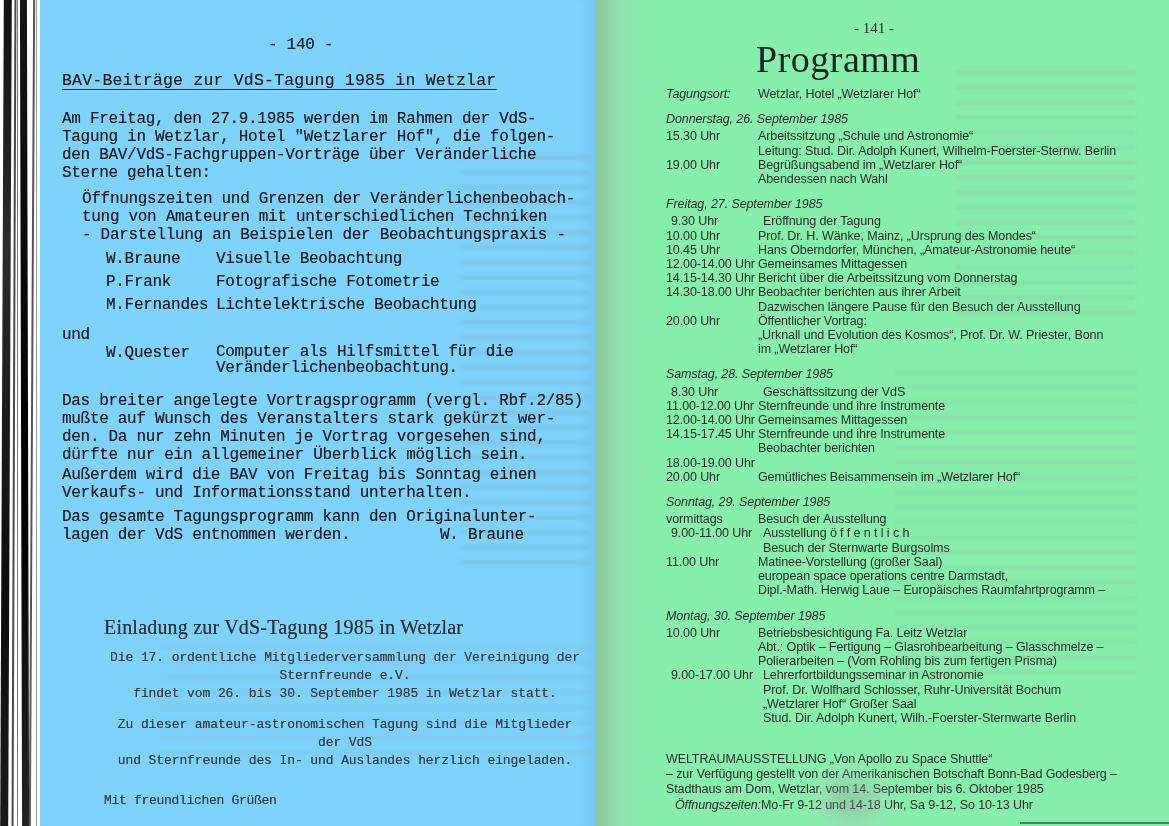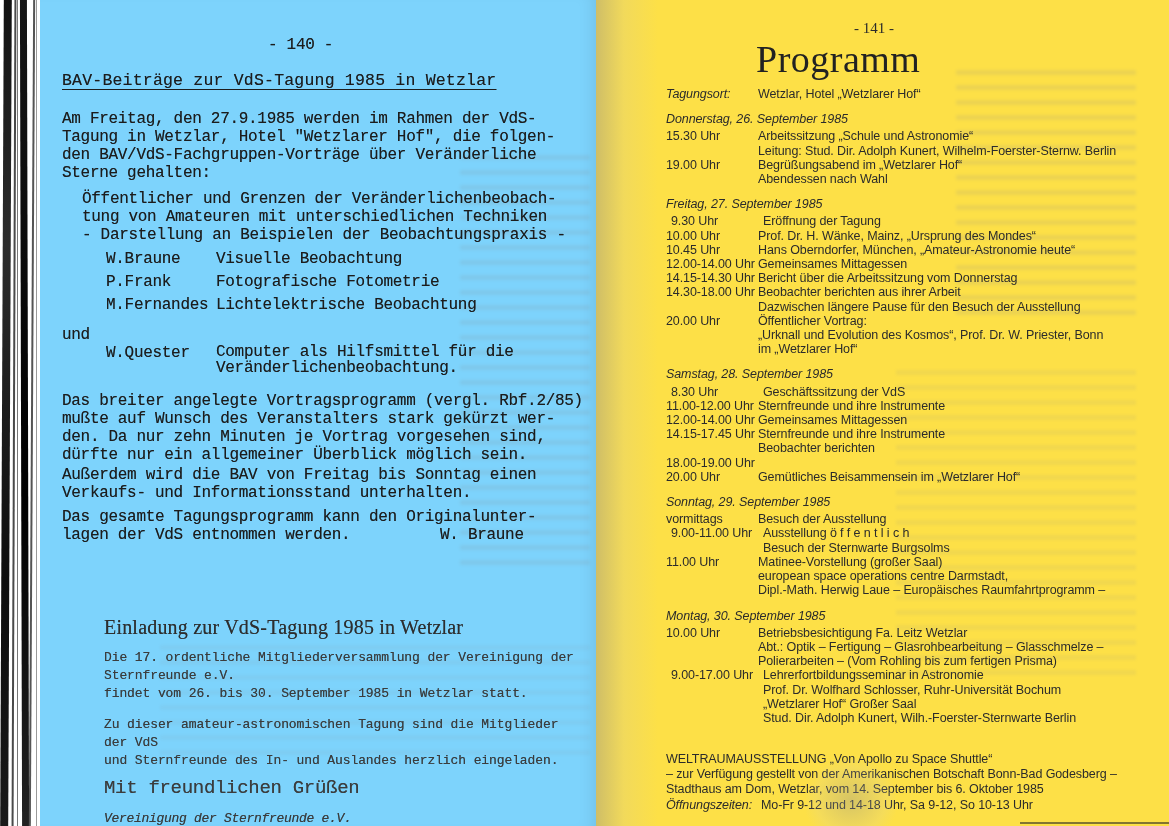--- a/index.html
+++ b/index.html
@@ -12,21 +12,21 @@
   .binding{position:absolute;left:0;top:0;width:46px;height:826px;background:#fff;}
   .stripe{position:absolute;top:-4px;height:834px;}
   .s1{left:2px;width:8px;background:linear-gradient(180deg,#111 0%,#2c2c2c 30%,#0d0d0d 70%,#1a1a1a 100%);transform:rotate(.25deg);}
   .s2{left:13px;width:2px;background:#4a4a4a;transform:rotate(.2deg);}
   .s3{left:17px;width:1px;background:#777;}
   .s4{left:21px;width:7px;background:linear-gradient(180deg,#161616,#000 60%,#222);transform:rotate(-.15deg);}
   .s5{left:31px;width:2px;background:#555;transform:rotate(.3deg);}
   .s6{left:36px;width:1px;background:#9a9a9a;}
   .page{position:absolute;top:0;height:826px;background:#7dd3fc;}
   .page-left{left:40px;width:556px;box-shadow:inset -14px 0 18px -14px rgba(0,0,0,.12);}
-  .page-right{left:596px;width:573px;background:#fde047;}
+  .page-right{left:596px;width:573px;background:#86efac;}
   .gutter{position:absolute;left:596px;top:0;width:62px;height:826px;
     background:linear-gradient(90deg,rgba(150,148,142,.45),rgba(190,188,182,.18) 45%,rgba(255,255,255,0));}
   .smudge{position:absolute;left:806px;top:758px;width:90px;height:70px;
     background:radial-gradient(ellipse at 50% 60%,rgba(150,150,148,.38),rgba(200,200,198,.15) 55%,transparent 75%);}
   .edge-br{position:absolute;left:1020px;top:822px;width:149px;height:2px;background:rgba(30,30,30,.55);}
   .bleed{position:absolute;filter:blur(1.6px);opacity:.14;
     background:repeating-linear-gradient(0deg,transparent 0 5px,#8a8a8a 5px 10px,transparent 10px 15px);}
   
   .tw{font-family:"Liberation Mono","DejaVu Sans Mono",monospace;color:#1c1c1c;
       font-size:16px;line-height:18px;letter-spacing:-0.3px;text-shadow:0 0 .5px rgba(20,20,20,.55);}
@@ -39,38 +39,38 @@
   .sp-row{display:flex;margin-bottom:5px;}
   .sp-name{width:110px;flex:none;}
   .und{margin-top:12px;}
   .quester{margin-left:44px;}
   .quester .sp-top div{line-height:16px;}
   .p2{margin-top:16px;} .p3{margin-top:2px;} .p4{margin-top:6px;position:relative;}
   .sig{position:absolute;left:378px;top:18px;}
   
   .invite{margin-top:74px;margin-left:42px;color:#3c3c3c;}
   .inv-title{font-family:"Liberation Serif",serif;font-size:20px;color:#2e2e2e;letter-spacing:.2px;}
-  .inv-p{margin-top:13px;font-size:13px;line-height:18px;letter-spacing:-0.1px;}
-  .inv-close{margin-top:9px;font-size:19px;}
+  .inv-p{margin-top:13px;font-size:13px;line-height:18px;letter-spacing:-0.1px;text-align:center;}
+  .inv-close{margin-top:22px;font-size:13px;}
   .inv-orgs{margin-top:13px;font-size:13px;line-height:17px;font-style:italic;}
   
   .pr-content{position:absolute;left:70px;top:0;width:480px;color:#2b2b2b;
       font-size:12.5px;line-height:14.2px;letter-spacing:-0.1px;}
   .pagenum-r{position:absolute;left:258px;top:20px;font-family:"Liberation Serif",serif;font-size:15px;color:#2b2b2b;}
   .prog-title{margin-top:42px;margin-left:90px;font-family:"Liberation Serif",serif;
       font-size:38px;line-height:34px;color:#222;letter-spacing:.5px;}
   .grid-row{display:flex;}
   .gr-label{width:92px;flex:none;}
   .venue{margin-top:11px;}
   .it{font-style:italic;}
   .day{margin-top:11px;}
   .day-h{font-style:italic;margin-bottom:3px;}
   .t-ind{padding-left:5px;}
   .exh{margin-top:27px;line-height:15px;}
-  .hours{display:flex;margin-top:.5px;}
+  .hours{display:flex;margin-top:.5px;text-align:right;}
   .hours .gr-label{width:95px;}
 </style>
 </head>
 <body>
 
 <div class="binding">
   <div class="stripe s1"></div>
   <div class="stripe s2"></div>
   <div class="stripe s3"></div>
   <div class="stripe s4"></div>
@@ -86,21 +86,21 @@
     <div class="title-l"><span>BAV-Beiträge zur VdS-Tagung 1985 in Wetzlar</span></div>
 
     <div class="p1">
       <div>Am Freitag, den 27.9.1985 werden im Rahmen der VdS-</div>
       <div>Tagung in Wetzlar, Hotel "Wetzlarer Hof", die folgen-</div>
       <div>den BAV/VdS-Fachgruppen-Vorträge über Veränderliche</div>
       <div>Sterne gehalten:</div>
     </div>
 
     <div class="ind">
-      <div>Öffentlicher und Grenzen der Veränderlichenbeobach-</div>
+      <div>Öffnungszeiten und Grenzen der Veränderlichenbeobach-</div>
       <div>tung von Amateuren mit unterschiedlichen Techniken</div>
       <div>- Darstellung an Beispielen der Beobachtungspraxis -</div>
     </div>
 
     <div class="speakers">
       <div class="sp-row">
         <div class="sp-name">W.Braune</div>
         <div>Visuelle Beobachtung</div>
       </div>
       <div class="sp-row">

